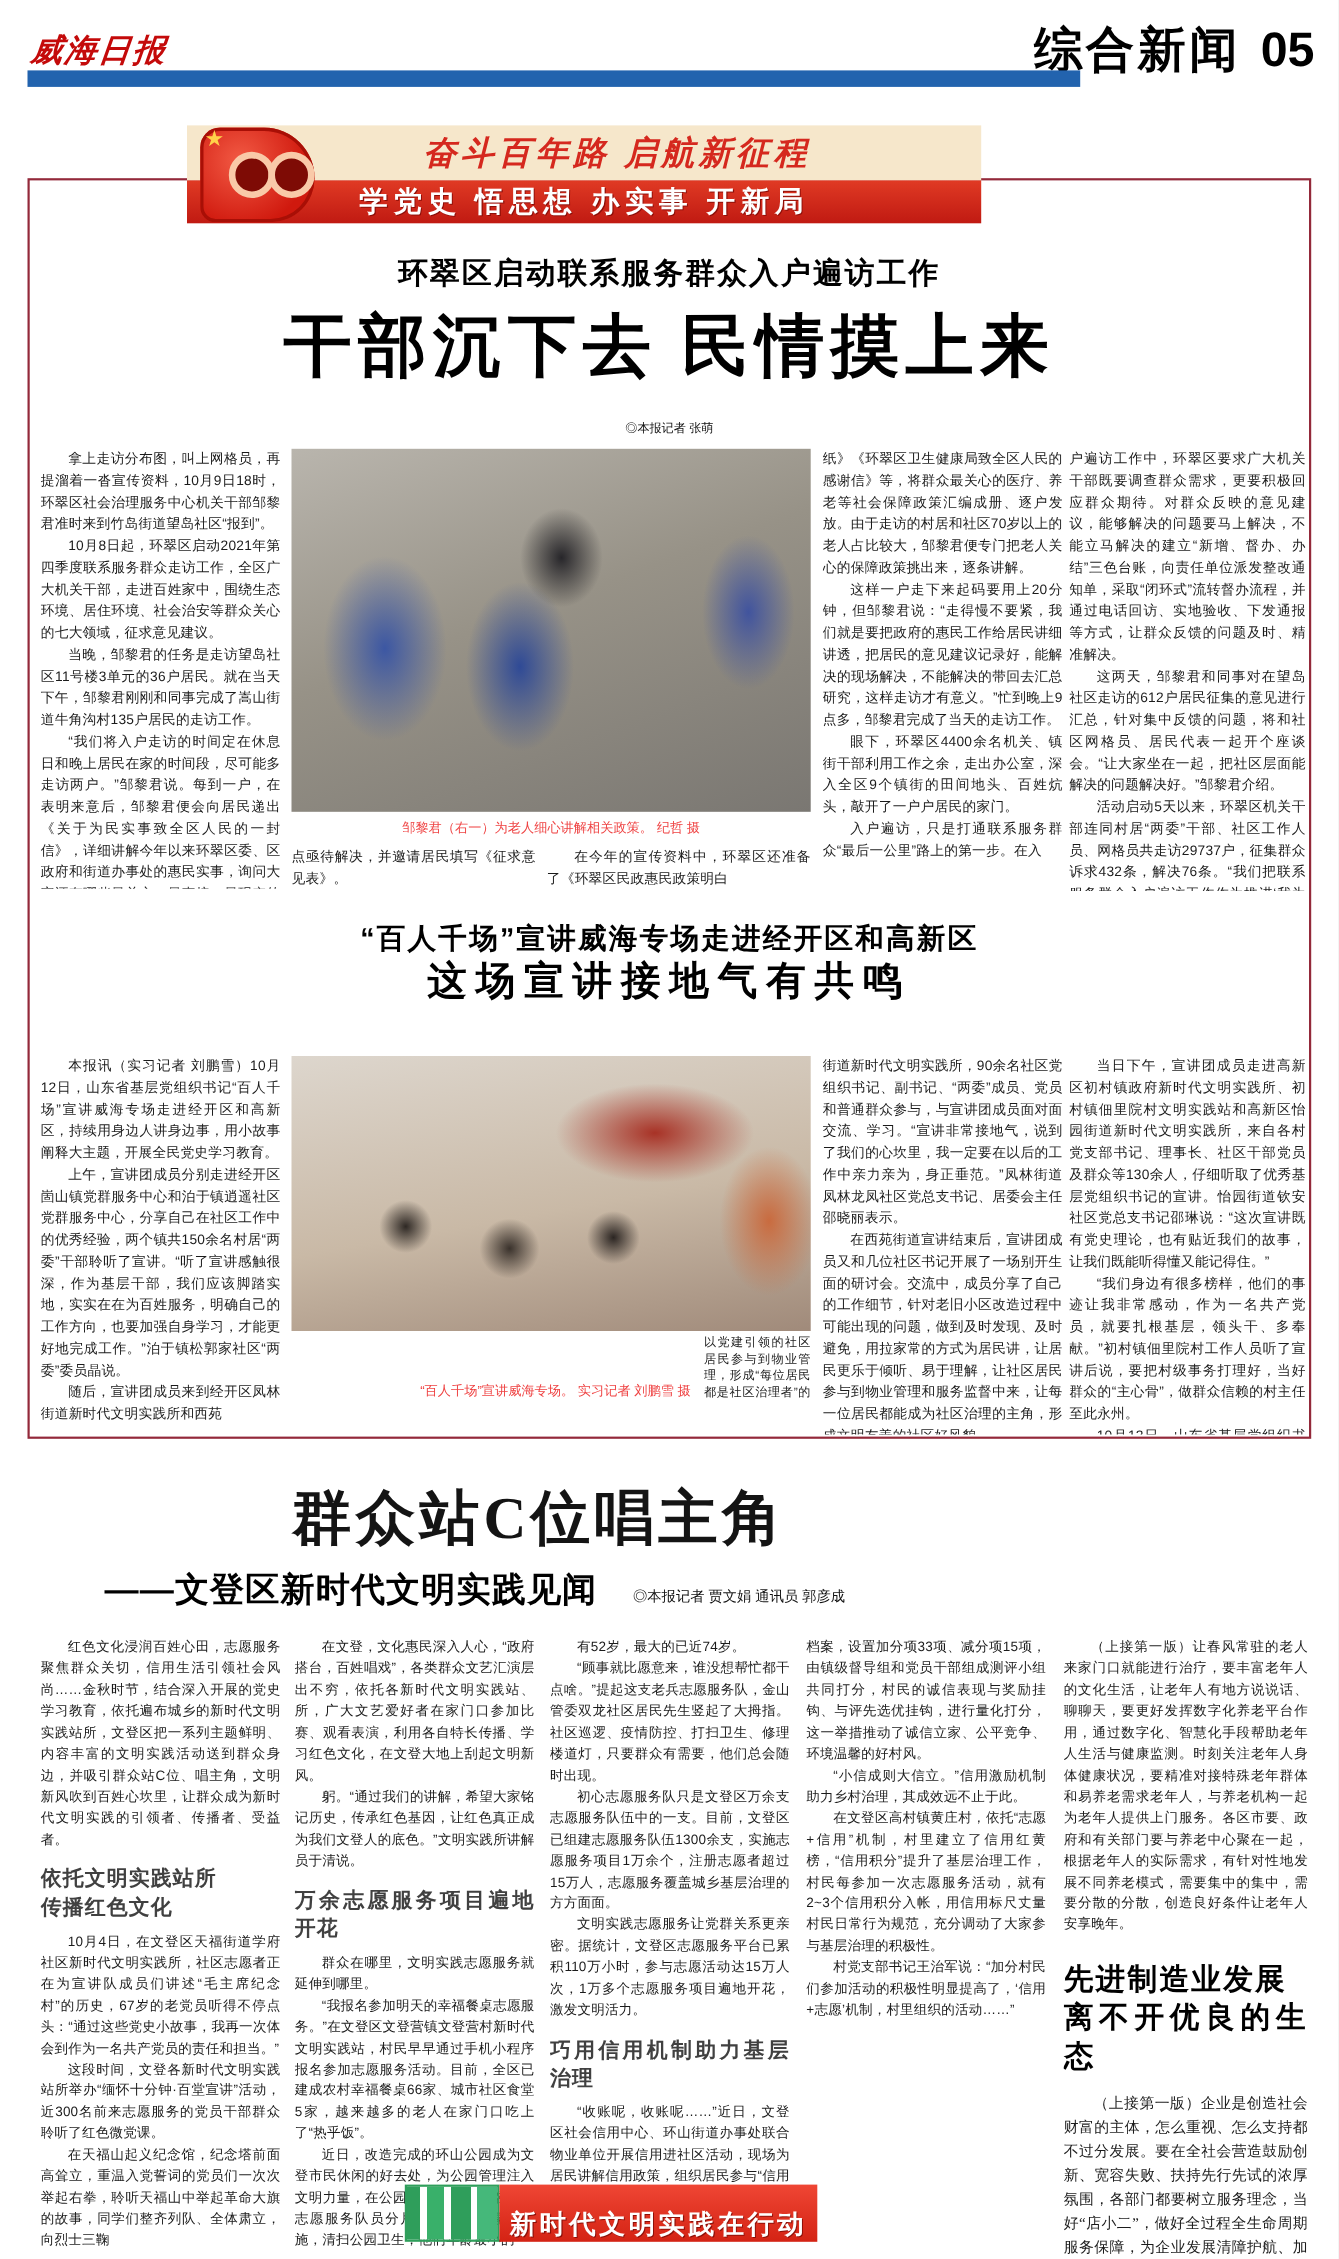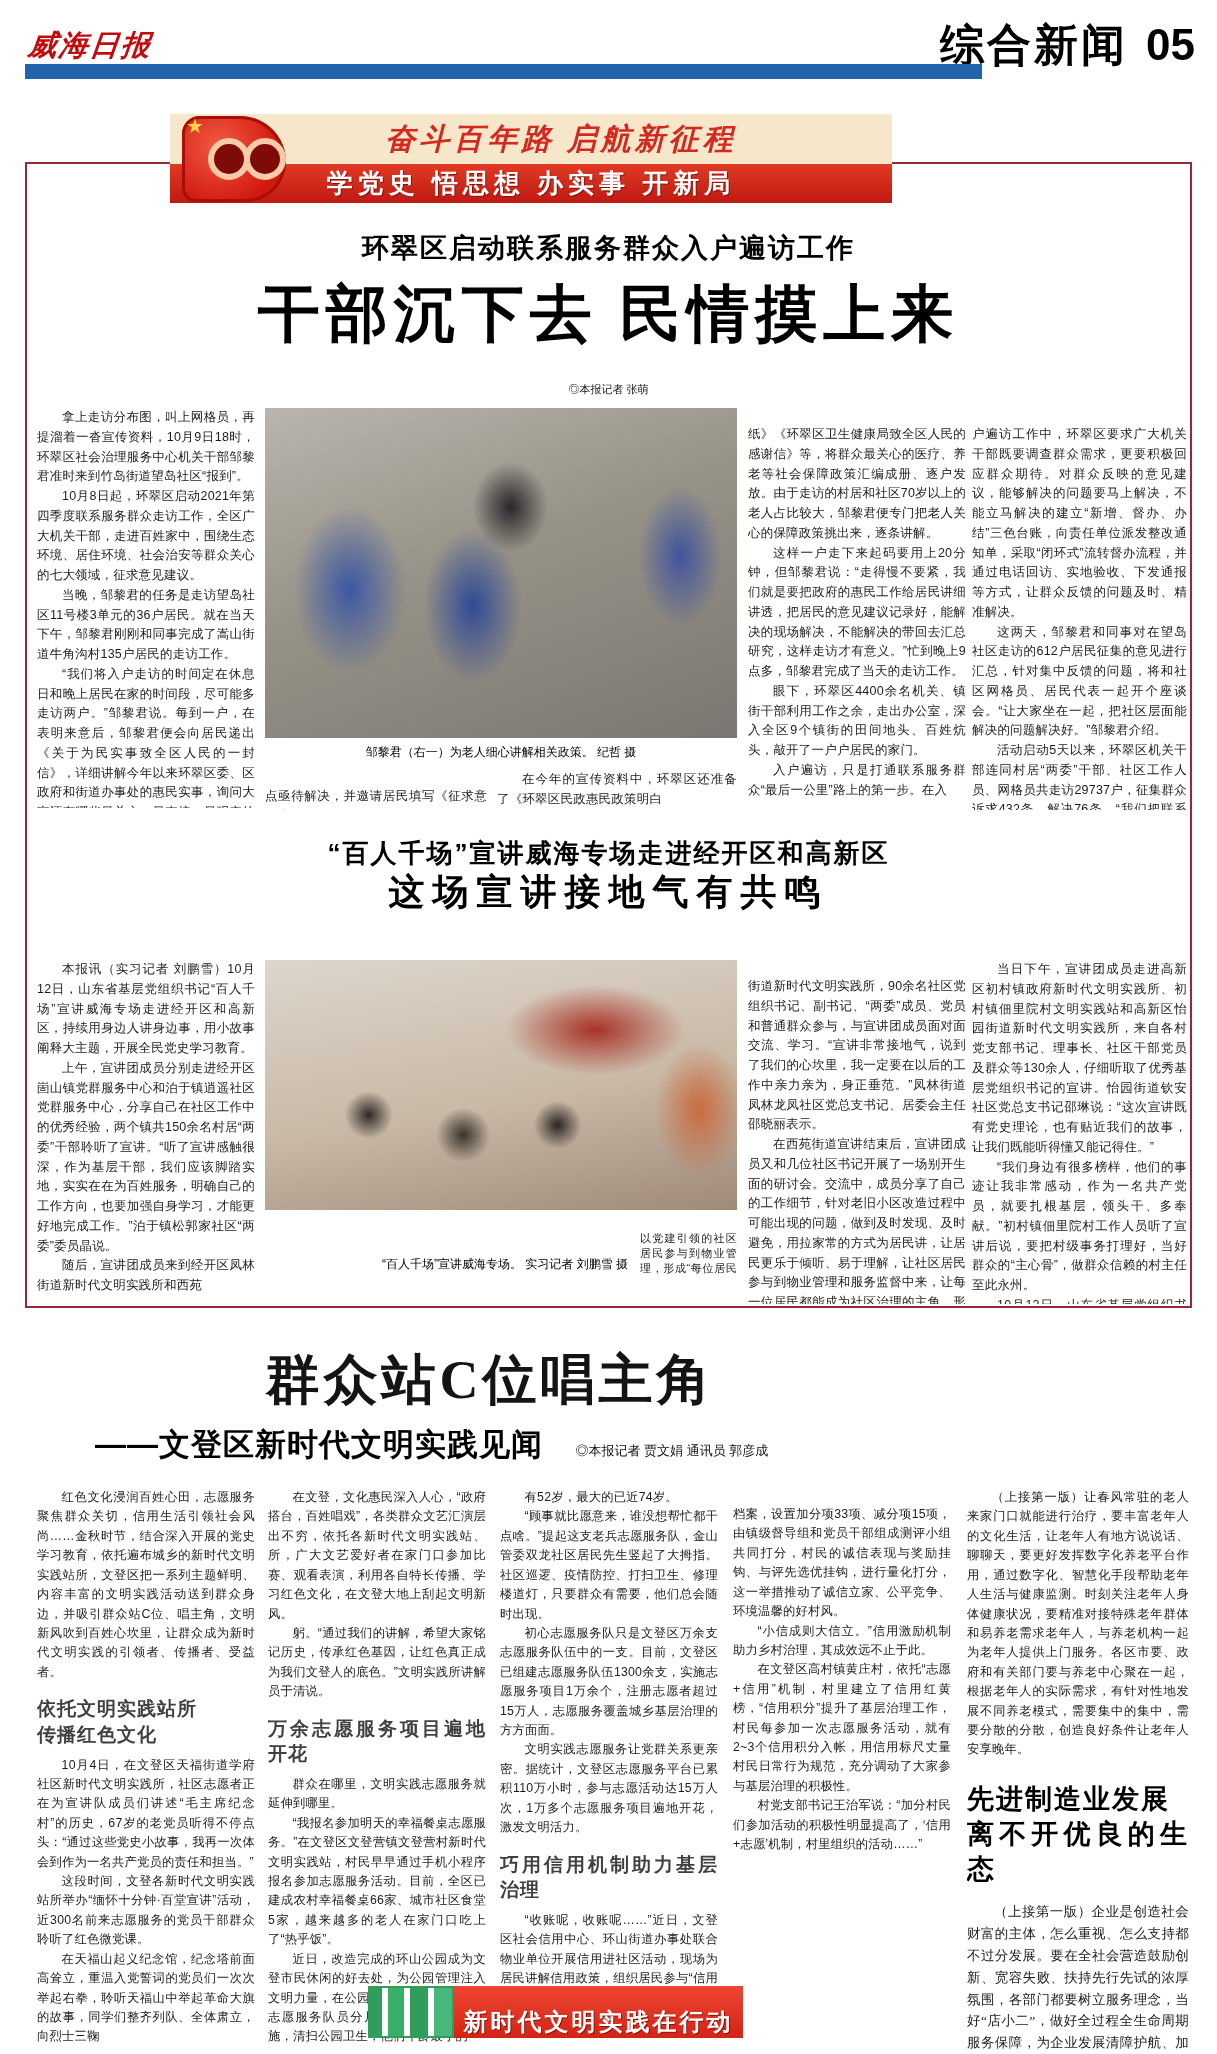--- a/index.html
+++ b/index.html
@@ -19,44 +19,44 @@
   .bluebar{position:absolute;left:25px;top:64px;width:957px;height:15px;background:#2263ae;}
 
   
   .frame{position:absolute;left:25px;top:162px;width:1167px;height:1146px;
          border:2px solid #93293a;}
 
   
   .banner{position:absolute;left:170px;top:114px;width:722px;height:89px;z-index:5;}
   .banner .strip-top{position:absolute;left:0;top:0;width:100%;height:50px;background:#f6e7cb;
         display:flex;align-items:center;justify-content:center;}
-  .banner .slogan-top{font-family:Liberation Serif, serif;font-weight:900;font-style:italic;
+  .banner .slogan-top{font-family:Liberation Sans, sans-serif;font-weight:900;font-style:italic;
         font-size:30px;color:#d5281e;letter-spacing:4px;padding-left:60px;}
   .banner .strip-bottom{position:absolute;left:0;top:50px;width:100%;height:39px;
         background:linear-gradient(180deg,#e03a24,#c01a12);display:flex;align-items:center;justify-content:center;}
   .banner .slogan-bottom{font-size:26px;font-weight:900;color:#fff;letter-spacing:5px;text-shadow:1px 1px 0 #8c0e08;}
   .emblem{position:absolute;left:12px;top:2px;width:104px;height:86px;
         background:radial-gradient(circle at 35% 35%,#f25a44,#d0190e 70%);
         border-radius:18px 46px 40px 14px;box-shadow:inset 0 0 0 3px #a80f06;}
   .emblem::before,.emblem::after{content:"";position:absolute;top:22px;width:30px;height:30px;
         border:6px solid #f9c9a8;border-radius:50%;background:#7e0b05;}
   .emblem::before{left:26px;} .emblem::after{left:62px;}
   .emblem .star{position:absolute;left:4px;top:-2px;color:#ffd24a;font-size:20px;}
 
   
   .col{position:absolute;overflow:hidden;font-size:12.5px;line-height:1.58;
        text-align:justify;color:#1b1b1b;letter-spacing:0.2px;}
   .col p{margin:0;text-indent:2em;}
-  .col.cont p:first-child{text-indent:0;margin-top:17px;}
+  .col.cont p:first-child{text-indent:0;}
   .kicker{position:absolute;left:35px;width:1147px;text-align:center;font-weight:900;
        font-size:27px;letter-spacing:2px;color:#000;}
   .mainhead{position:absolute;left:35px;width:1147px;text-align:center;
        font-family:"Liberation Serif",serif;font-weight:900;color:#000;}
   .byline{position:absolute;left:35px;width:1147px;text-align:center;font-size:11px;color:#111;}
-  .caption{font-size:12px;color:#000000;}
+  .caption{font-size:12px;color:#ef4444;}
 
   
   .a1-kicker{top:230px;}
   .a1-head{top:272px;font-size:62px;letter-spacing:6px;}
   .a1-byline{top:382px;}
   .a1-c1{left:37px;top:408px;width:218px;height:400px;}
   .a1-photo{position:absolute;left:265px;top:408px;width:472px;height:330px;
        background:
          radial-gradient(80px 120px at 18% 55%,#3c57a3 0%,rgba(60,87,163,0) 70%),
          radial-gradient(70px 110px at 44% 60%,#2f4a96 0%,rgba(47,74,150,0) 70%),

